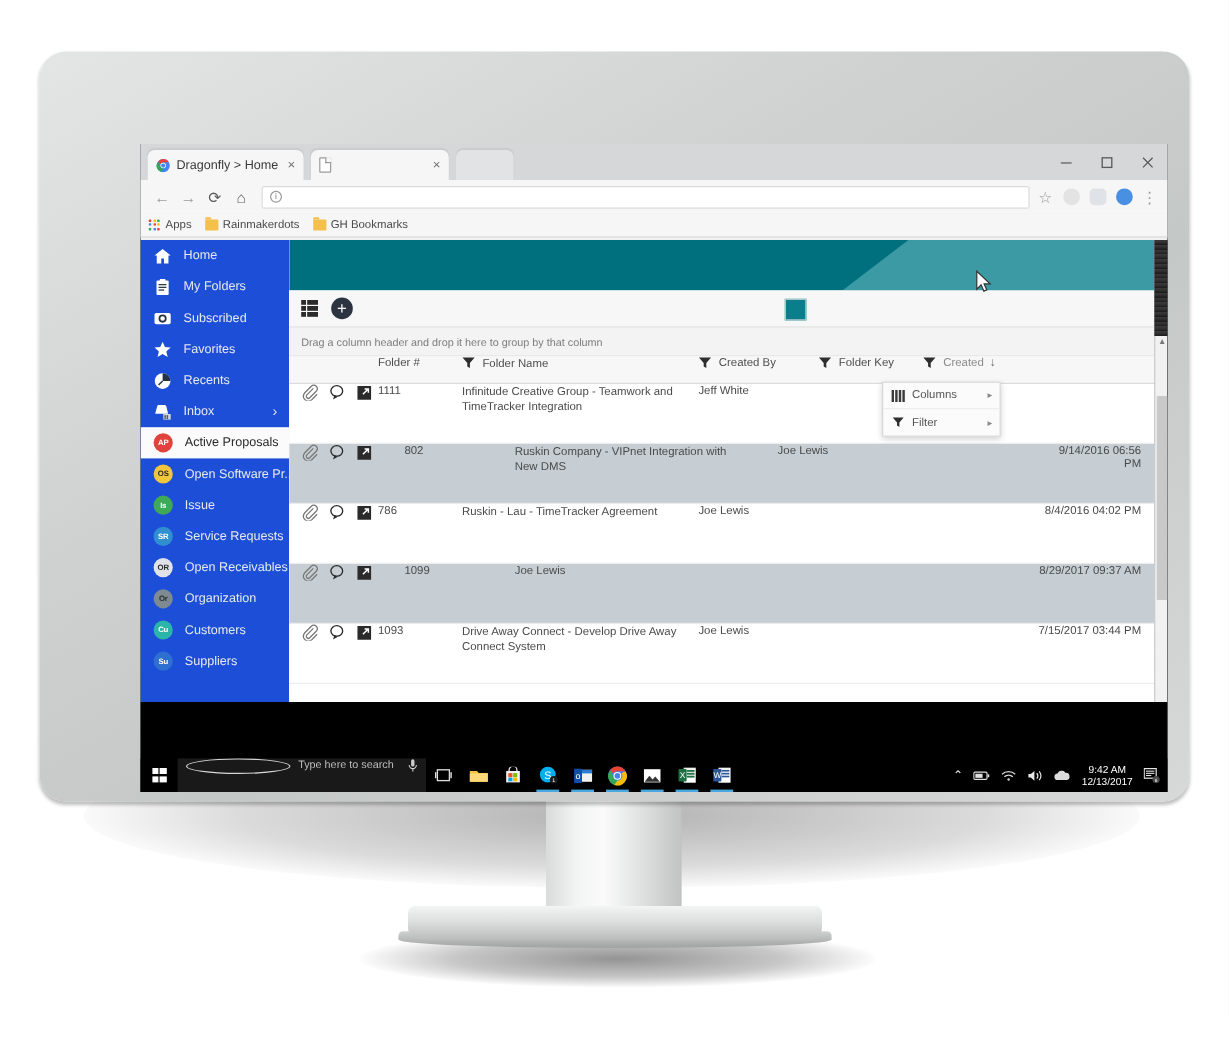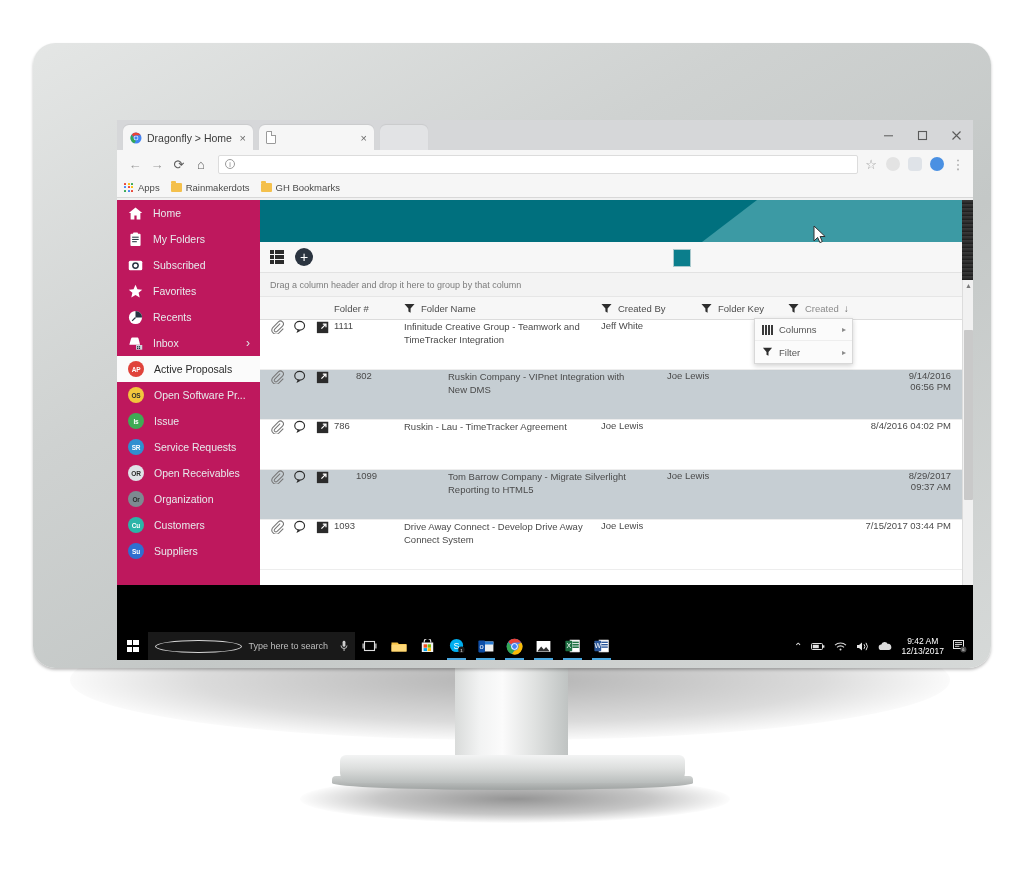--- a/index.html
+++ b/index.html
@@ -89,21 +89,21 @@
   .bm { display:flex; align-items:center; gap:4px; font-size:9.5px; color:#4a4a4a; }
   .folder-ic { width:11px; height:9px; background:#f4c04c; border-radius:1px; position:relative; }
   .folder-ic:before{content:"";position:absolute;top:-2px;left:0;width:5px;height:2px;background:#f4c04c;border-radius:1px 1px 0 0;}
   .apps-grid { width:10px;height:10px; display:grid; grid-template-columns:repeat(3,1fr); grid-gap:1px; }
   .apps-grid i { display:block; width:2px;height:2px; border-radius:0.5px; }
 
   
   .viewport { position:absolute; left:0; top:80px; width:856px; height:385px; background:#000; overflow:hidden; }
   .app { position:absolute; left:0; top:0; width:845px; height:385px; background:#fff; display:flex; }
 
-  .sidebar { width:143px; background:#be185d; position:relative; flex:0 0 auto; overflow:hidden; }
+  .sidebar { width:124px; background:#1d4ed8; position:relative; flex:0 0 auto; overflow:hidden; }
   .side-item { display:flex; align-items:center; height:26px; padding-left:11px; gap:10px;
     color:#e7eaec; font-size:10.5px; position:relative; }
   .side-item.selected { background:#fbfbfb; color:#2a2a2a; }
   .side-ic { width:15px; height:15px; flex:0 0 auto; display:flex; align-items:center; justify-content:center; }
   .side-ic svg { width:15px; height:15px; fill:#ffffff; }
   .badge { width:16px; height:16px; border-radius:50%; flex:0 0 auto;
     display:flex; align-items:center; justify-content:center;
     font-size:6.5px; font-weight:bold; color:#2b2b2b; letter-spacing:-0.2px;}
   .chev { position:absolute; right:10px; font-size:12px; color:#dfe3e6; font-weight:300; }
   .side-label { white-space:nowrap; overflow:hidden; }
@@ -118,21 +118,21 @@
   .tb-grid { width:15px; height:14px; display:grid; grid-template-columns:4px 9px; grid-template-rows:repeat(3,4px); gap:1px; }
   .tb-grid i { background:#2b2b2b; display:block; }
   .tb-plus { width:18px;height:18px;border-radius:50%;background:#2b3440;color:#fff;
     display:flex;align-items:center;justify-content:center;font-size:14px;line-height:1; font-weight:300;}
   .tb-swatch { position:absolute; left:413px; top:7px; width:18px; height:18px; background:#0b7e8c; border:1px solid #a9c9cd;}
 
   .groupbar { height:24px; background:#f3f3f3; border-bottom:1px solid #e6e6e6;
     display:flex; align-items:center; padding-left:10px; font-size:9px; color:#7c7c7c; }
 
   .gridhead { height:23px; background:#f7f7f7; border-bottom:1px solid #dcdcdc; display:flex; align-items:center; font-size:9.5px; color:#4d4d4d;}
-  .hcell { display:flex; align-items:center; height:23px; }
+  .hcell { display:flex; height:23px; }
   .funnel { width:11px;height:11px; margin-right:6px; flex:0 0 auto;}
   .sortarrow { margin-left:5px; font-size:10px; color:#6e6e6e; }
 
   .rows { position:relative; }
   .row { display:flex; align-items:flex-start; height:50px; border-bottom:1px solid #ededed;
     font-size:9.5px; color:#4a4a4a; background:#fff; }
   .row.alt { background:#c6ced3;gap:22px; }
   .c-icons { width:74px; display:flex; align-items:center; gap:9px; padding-left:10px; flex:0 0 auto; }
   .rowic { width:14px;height:14px; }
   .c-num { width:70px; flex:0 0 auto; }
@@ -159,21 +159,21 @@
   .pagescroll .thumb { position:absolute; left:1px; top:50px; width:9px; height:170px; background:#c9c9c9; border-radius:1px;}
   .pagescroll .arr { position:absolute; left:0; width:11px; height:12px; color:#7a7a7a; font-size:7px; text-align:center; line-height:12px;}
 
   .cursor { position:absolute; left:696px; top:25px; z-index:60; }
 
   
   .taskbar { position:absolute; left:0; bottom:0; width:856px; height:28px; background:#000000; display:flex; align-items:center; }
   .tb-start { width:31px; height:28px; display:flex; align-items:center; justify-content:center; }
   .winlogo { width:12px;height:12px; display:grid; grid-template-columns:1fr 1fr; grid-template-rows:1fr 1fr; gap:1.5px;}
   .winlogo i{background:#fff;display:block;}
-  .tb-search { width:207px; height:28px; background:#191919; display:flex; align-items:center; padding:0 7px; gap:7px;}
+  .tb-search { width:207px; height:28px; background:#191919; display:flex; padding:0 7px; gap:7px;}
   .circ { width:13px;height:13px;border:1.4px solid #d6d6d6;border-radius:50%; flex:0 0 auto;}
   .tb-search span { flex:1; font-size:9px; color:#bdbdbd; }
   .tb-ic { width:29px; height:28px; display:flex; align-items:center; justify-content:center; position:relative;}
   .tb-ic.open:after { content:""; position:absolute; bottom:0; left:5px; right:5px; height:2px; background:#4aa8e0;}
   .tray { margin-left:auto; display:flex; align-items:center; gap:9px; padding-right:6px; color:#e8e8e8; font-size:8px;}
   .clock { text-align:center; line-height:10px; font-size:8.5px; color:#fff; }
   .notif { width:14px;height:13px; position:relative;}
 </style>
 </head>
 <body>
@@ -500,21 +500,20 @@
                     <span><svg class="rowic" viewBox="0 0 16 16">
                         <ellipse cx="7.6" cy="6.6" rx="5.6" ry="5" fill="none" stroke="#2b2b2b" stroke-width="1.3"></ellipse>
                         <path d="M5.4 10.8l-1.4 4 4.6-2.6z" fill="#2b2b2b"></path>
                       </svg></span>
                     <span><svg class="rowic" viewBox="0 0 16 16">
                         <path d="M1 2h13v13H1z" fill="#2b2b2b"></path>
                         <path d="M6.2 9.8L11 5m-3.2-.2H11.4V8.4" stroke="#fff" stroke-width="1.4" fill="none"></path>
                       </svg></span>
                   </div>
                   <div class="c-num">1099</div>
-                  <div class="c-name">Tom Barrow Company - Migrate Silverlight Reporting to HTML5</div>
                   <div class="c-by">Joe Lewis</div>
                   <div class="c-key"></div>
                   <div class="c-created">8/29/2017 09:37 AM</div>
                 </div>
                 <div class="row">
                   <div class="c-icons">
                     <span><svg class="rowic" viewBox="0 0 16 16">
                         <path d="M11.6 4.2L5.4 10.4a1.9 1.9 0 002.7 2.7l6.2-6.2a3.3 3.3 0 00-4.7-4.7L3.2 8.6a4.7 4.7 0 006.6 6.6l5.4-5.4" fill="none" stroke="#777" stroke-width="1.2"></path>
                       </svg></span>
                     <span><svg class="rowic" viewBox="0 0 16 16">

